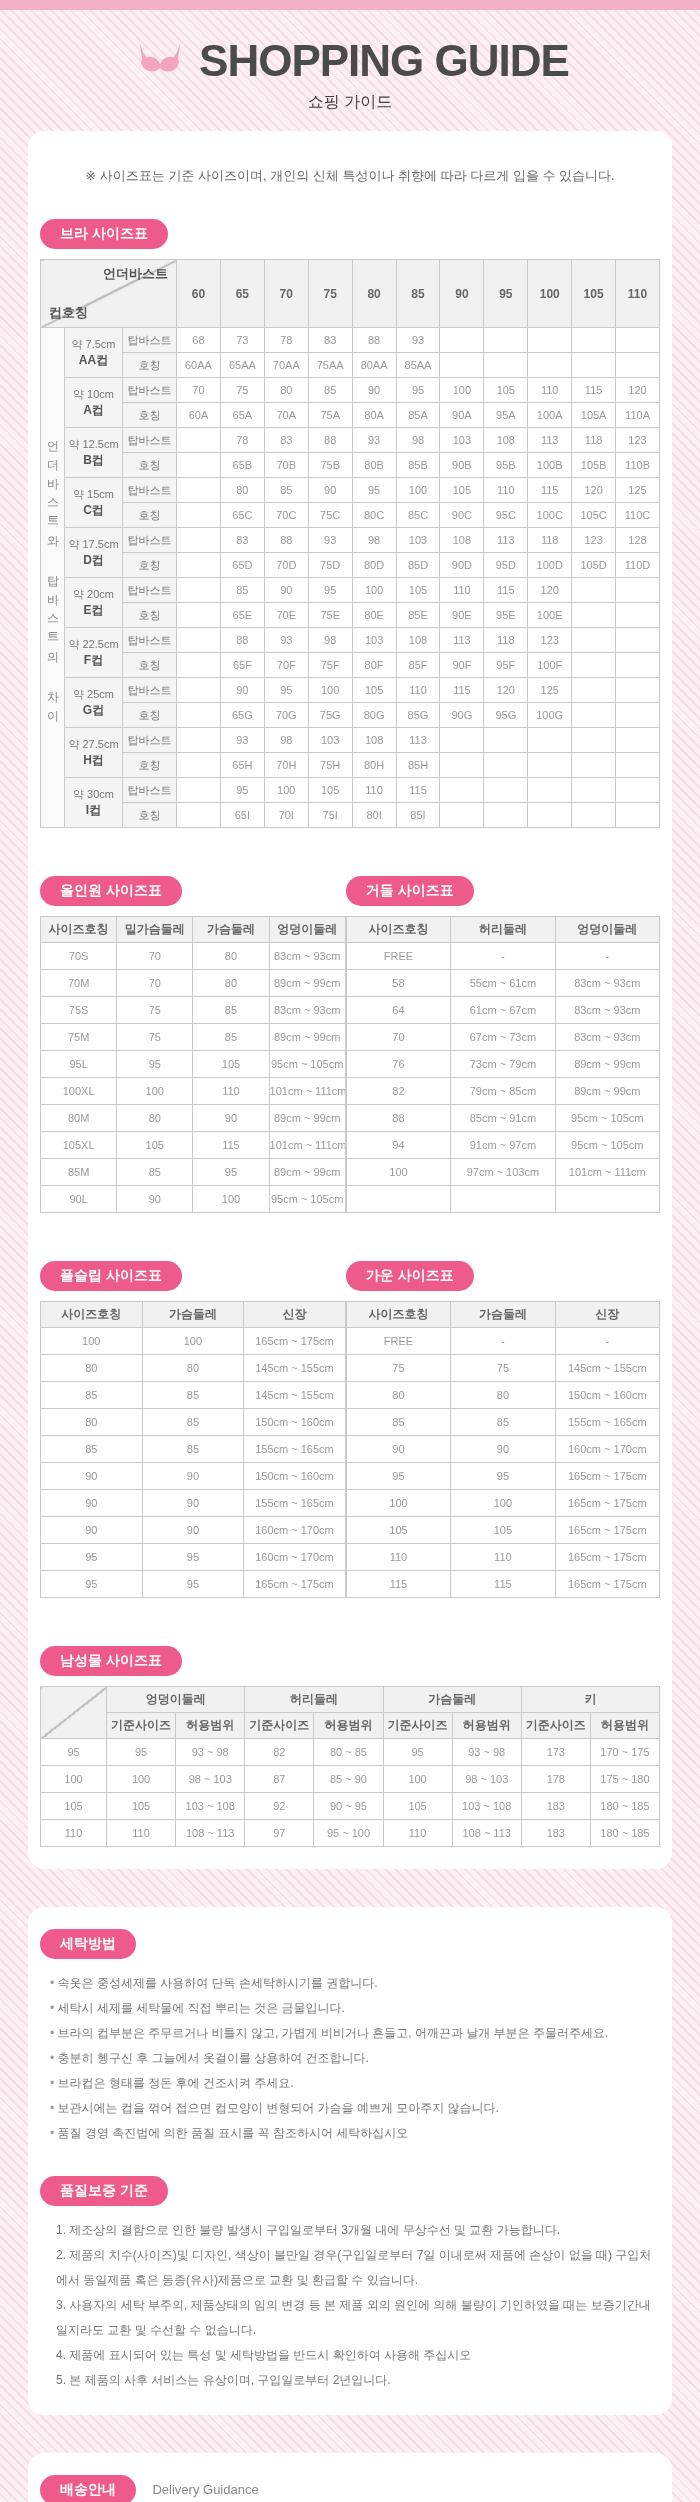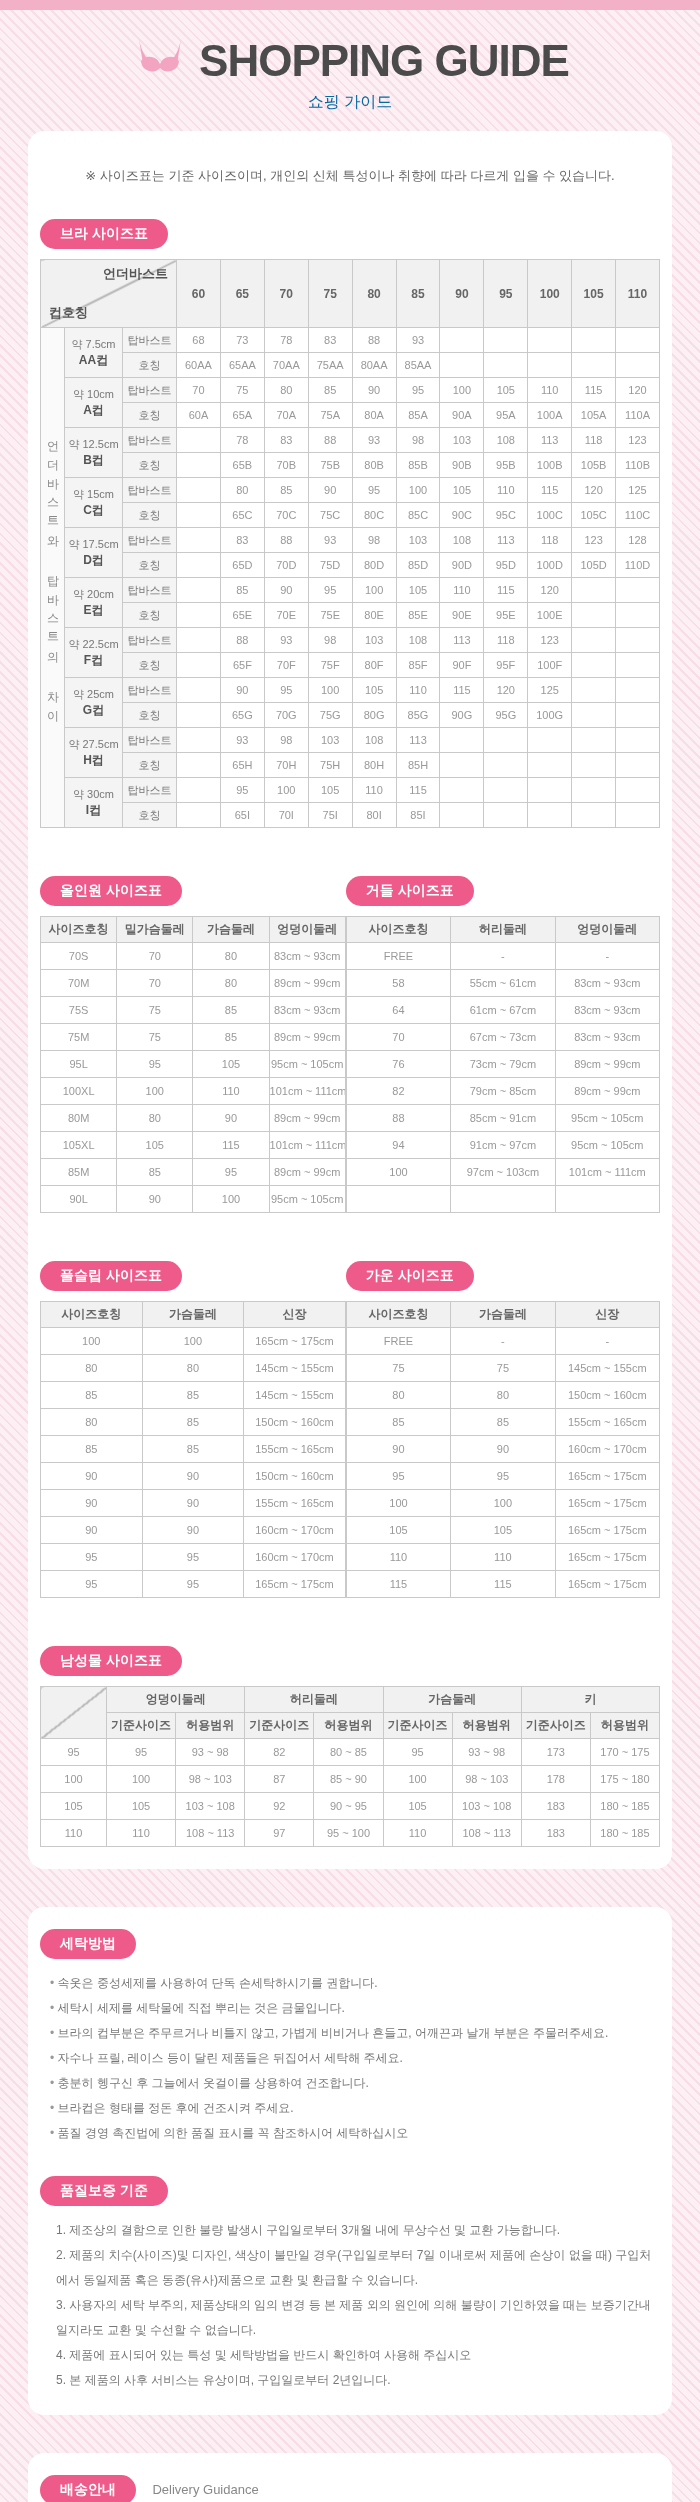--- a/index.html
+++ b/index.html
@@ -6,21 +6,21 @@
   html,body { width:700px; }
   body {
     height:2502px; overflow:hidden;
     font-family:"Liberation Sans","DejaVu Sans",sans-serif;
     background:repeating-linear-gradient(45deg,#fdf0f4 0px,#fdf0f4 5px,#f7dde6 5px,#f7dde6 7px);
   }
   .topbar { height:10px; background:#f3b1c7; }
   .page-header { text-align:center; padding:26px 0 18px 0; }
   .title-row { display:flex; align-items:center; justify-content:center; gap:10px; }
   .main-title { font-size:44px; font-weight:bold; color:#4b4b4b; letter-spacing:-1px; }
-  .sub-title { font-size:16px; color:#0369a1; margin-top:6px; }
+  .sub-title { font-size:16px; color:#404040; margin-top:6px; }
   .box { background:#fff; margin:0 28px; border-radius:16px; padding:22px 12px; }
   .notice { text-align:center; font-size:13px; color:#666; padding:14px 0 34px 0; }
   .badge {
     display:inline-block; background:#ee5a8a; color:#fff; font-weight:bold;
     font-size:14px; padding:6px 20px; border-radius:16px;
   }
   .section { margin-bottom:48px; }
   .section .badge { margin-bottom:10px; }
   table { border-collapse:collapse; table-layout:fixed; width:100%; }
   th,td { border:1px solid #c9c9c9; text-align:center; padding:0; overflow:hidden; white-space:nowrap; }
@@ -800,23 +800,23 @@
 
 <div class="gap40"></div>
 
 <section class="box">
   <div>
     <div class="list-title"><span class="badge">세탁방법</span></div>
     <div id="washing-slot">
         <div class="wash-item">속옷은 중성세제를 사용하여 단독 손세탁하시기를 권합니다.</div>
         <div class="wash-item">세탁시 세제를 세탁물에 직접 뿌리는 것은 금물입니다.</div>
         <div class="wash-item">브라의 컵부분은 주무르거나 비틀지 않고, 가볍게 비비거나 흔들고, 어깨끈과 날개 부분은 주물러주세요.</div>
-        <div class="wash-item">자수나 프릴, 레이스 등이 달린 제품들은 뒤집어서 세탁해 주세요.</div>
         <div class="wash-item">충분히 헹구신 후 그늘에서 옷걸이를 상용하여 건조합니다.</div>
         <div class="wash-item">브라컵은 형태를 정돈 후에 건조시켜 주세요.</div>
+        <div class="wash-item">보관시에는 컵을 꺾어 접으면 컵모양이 변형되어 가슴을 예쁘게 모아주지 않습니다.</div>
         <div class="wash-item">품질 경영 촉진법에 의한 품질 표시를 꼭 참조하시어 세탁하십시오</div>
       </div>
   </div>
   <div style="margin-top:30px;">
     <div class="list-title"><span class="badge">품질보증 기준</span></div>
     <div id="quality-slot">
         <div class="num-item">1. 제조상의 결함으로 인한 불량 발생시 구입일로부터 3개월 내에 무상수선 및 교환 가능합니다.</div>
         <div class="num-item">2. 제품의 치수(사이즈)및 디자인, 색상이 불만일 경우(구입일로부터 7일 이내로써 제품에 손상이 없을 때) 구입처에서 동일제품 혹은 동종(유사)제품으로 교환 및 환급할 수 있습니다.</div>
         <div class="num-item">3. 사용자의 세탁 부주의, 제품상태의 임의 변경 등 본 제품 외의 원인에 의해 불량이 기인하였을 때는 보증기간내일지라도 교환 및 수선할 수 없습니다.</div>
         <div class="num-item">4. 제품에 표시되어 있는 특성 및 세탁방법을 반드시 확인하여 사용해 주십시오</div>

